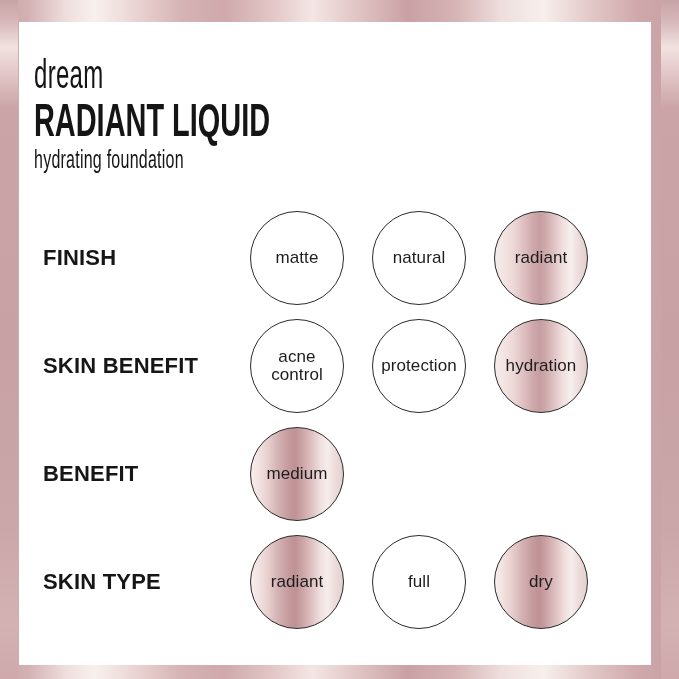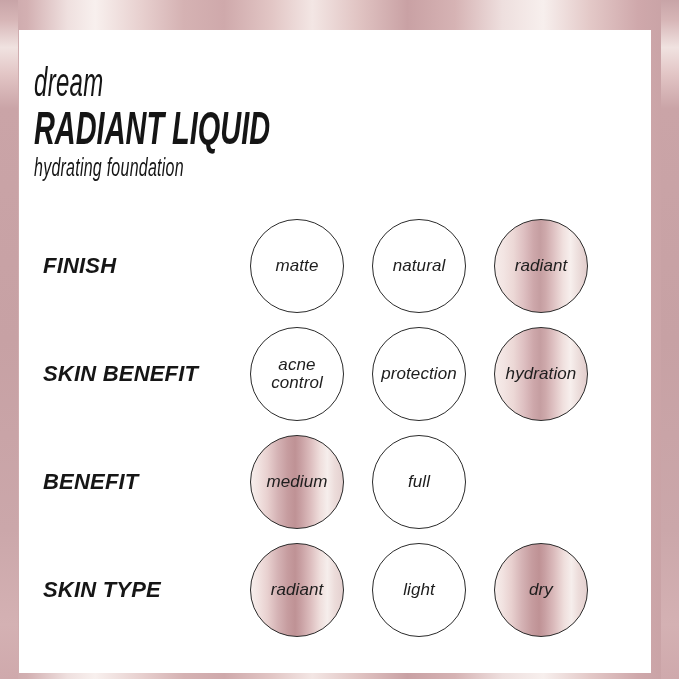--- a/index.html
+++ b/index.html
@@ -59,25 +59,24 @@
         #d4b1b3 92%,
         #cfa9ac 100%);
   }
   .frame-rail.left  { left: 0; }
   .frame-rail.right { right: 0; }
 
   
   .card {
     position: absolute;
     left: 19px;
-    top: 30px;
+    top: 22px;
     width: 632px;
     height: 643px;
     background: #ffffff;
-    font-style: italic;
   }
 
   
   .wordmark {
     position: absolute;
     left: 15px;
     top: 32px;
     width: 420px;
   }
   .wm-line {
@@ -248,33 +247,30 @@
               <span class="bubble-label">hydration</span>
             </div>
           </div>
         </div>
         <div class="row">
           <div class="row-label">BENEFIT</div>
           <div class="bubbles">
             <div class="bubble filled deep">
               <span class="bubble-label">medium</span>
             </div>
-            <div class="bubble">
-              <span class="bubble-label">full</span>
-            </div>
           </div>
         </div>
         <div class="row">
           <div class="row-label">SKIN TYPE</div>
           <div class="bubbles">
             <div class="bubble filled deep">
               <span class="bubble-label">radiant</span>
             </div>
             <div class="bubble">
-              <span class="bubble-label">light</span>
+              <span class="bubble-label">full</span>
             </div>
             <div class="bubble filled deep">
               <span class="bubble-label">dry</span>
             </div>
           </div>
         </div>
       </div>
 
   </div>
 </div>

